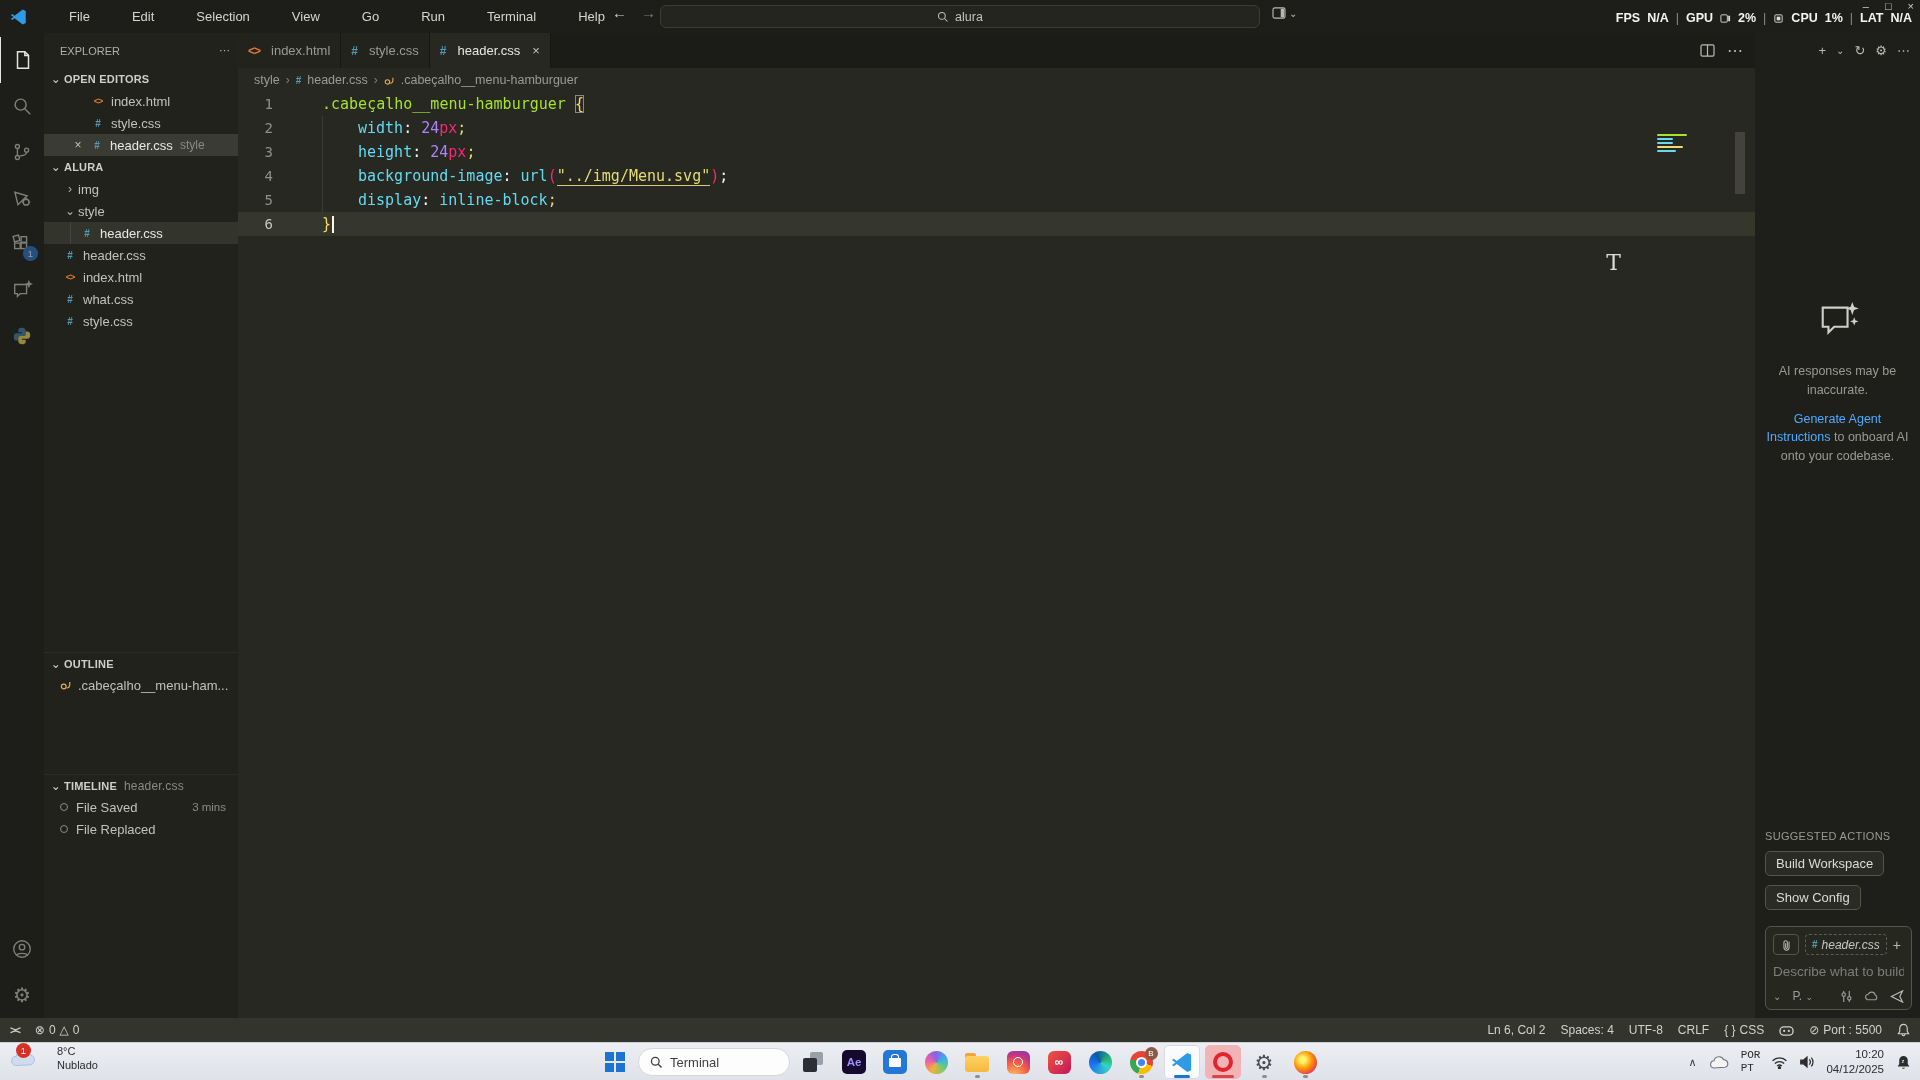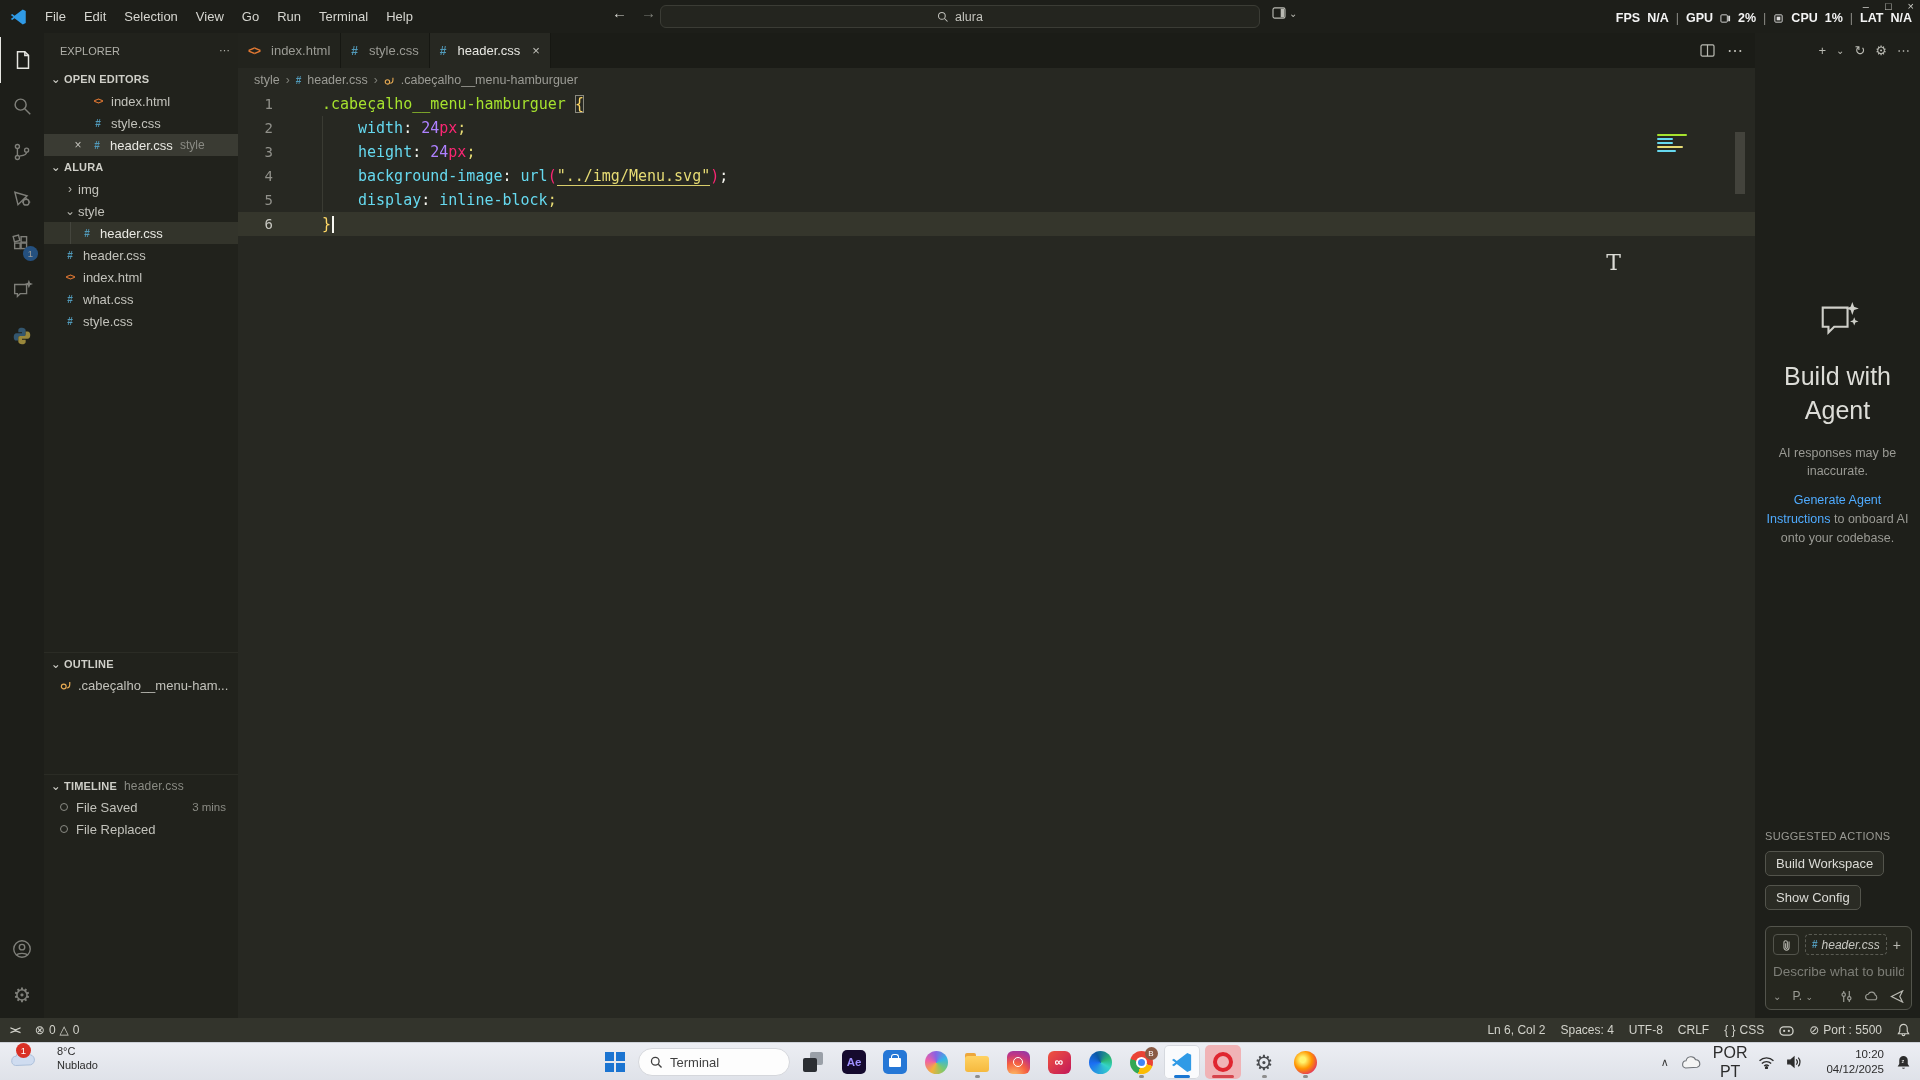--- a/index.html
+++ b/index.html
@@ -1,21 +1,21 @@
 <!DOCTYPE html>
 <html><head>
 <meta charset="utf-8">
 <style>
   * { margin:0; padding:0; box-sizing:border-box; }
   html,body { width:1920px; height:1080px; overflow:hidden; background:#272822;
     font-family:"Liberation Sans", sans-serif; -webkit-font-smoothing:antialiased; }
 
   
   .titlebar { position:absolute; top:0; left:0; right:0; height:33px; background:#1d1e19;
-    display:flex; align-items:center; color:#d6d6d0; font-size:13px; z-index:30; }
+    display:flex; align-items:center; color:#d6d6d0; font-size:13px; z-index:30;gap:24px; }
   .tb-logo { width:18px; height:18px; margin:0 8px 0 10px; }
   .menu-item { padding:0 9px; height:24px; line-height:24px; border-radius:5px; cursor:default; }
   .cmd-center { position:absolute; left:50%; transform:translateX(-50%); top:5px; width:600px; height:23px;
     background:#24251f; border:1px solid #3b3c35; border-radius:6px; display:flex; align-items:center;
     justify-content:center; gap:6px; color:#c3c3bd; font-size:12.5px; }
   .nav-arrows { position:absolute; left:calc(50% - 348px); top:4px; display:flex; gap:14px; font-size:15px; }
   .nav-fwd { color:#7e7f78; }
   .layout-btn { position:absolute; left:calc(50% + 312px); top:7px; display:flex; align-items:center; gap:3px; color:#b9b9b2; }
   .win-controls { position:absolute; right:6px; top:0; display:flex; gap:16px; font-size:11px; color:#cfcfc9; }
   .perf-overlay { position:absolute; right:8px; top:11px; display:flex; align-items:center; gap:7px;
@@ -131,22 +131,22 @@
   .slot .dot { position:absolute; bottom:1px; width:5px; height:3px; border-radius:2px; background:#8e8e8e; }
   .slot.on-blue { background:#fafbfd; box-shadow:0 0 0 1px #d6d9df inset; }
   .slot.on-blue .bar { position:absolute; bottom:1px; width:16px; height:3px; border-radius:2px; background:#1976d2; }
   .slot.on-red { background:#f0b3b6; }
   .slot.on-red .bar { position:absolute; bottom:1px; width:22px; height:3px; border-radius:2px; background:#d6454d; }
   .searchpill { width:152px; height:28px; margin-top:3px; background:#fdfdfd; border:1px solid #d5d7dc; border-radius:15px;
     display:flex; align-items:center; gap:7px; padding-left:11px; font-size:13px; color:#3f3f3f; cursor:text; }
   .startgrid { width:20px; height:20px; display:grid; grid-template-columns:9px 9px; grid-template-rows:9px 9px; gap:2px; }
   .startgrid i { background:#1b74d1; }
   .tray { position:absolute; right:8px; top:0; height:38px; display:flex; align-items:center; gap:11px; }
-  .lang { font-size:16px; text-align:center; line-height:1.2; color:#2c2c2c; cursor:pointer; }
-  .clockcol { font-size:11.5px; text-align:right; line-height:1.3; color:#2c2c2c; cursor:pointer;margin-left:13px; }
+  .lang { font-size:11px; text-align:left; line-height:1.2; color:#2c2c2c; cursor:pointer;font-family:Liberation Mono, monospace; }
+  .clockcol { font-size:11.5px; text-align:right; line-height:1.3; color:#2c2c2c; cursor:pointer; }
 
   .ico-folder { width:24px; height:19px; position:relative; }
   .ico-folder .b { position:absolute; inset:3px 0 0 0; background:linear-gradient(#ffd262,#f5b93e); border-radius:3px; }
   .ico-folder .t { position:absolute; top:0; left:0; width:11px; height:7px; background:#eda73c; border-radius:2px 2px 0 0; }
   .circ { border-radius:50%; }
 </style>
 </head>
 <body>
 
 <div class="titlebar">
@@ -450,21 +450,20 @@
       <span>⚙</span>
       <span>⋯</span>
     </div>
 
     <div class="empty">
       <svg width="46" height="42" viewBox="0 0 48 44">
         <path d="M8 8 h26 v20 h-14 l-6 6 v-6 h-6 Z" fill="none" stroke="#cfcfc9" stroke-width="2.2"></path>
         <path d="M39 2 l1.8 5 5 1.8 -5 1.8 -1.8 5 -1.8 -5 -5 -1.8 5 -1.8 Z" fill="#cfcfc9"></path>
         <path d="M41 18 l1.2 3.2 3.2 1.2 -3.2 1.2 -1.2 3.2 -1.2 -3.2 -3.2 -1.2 3.2 -1.2 Z" fill="#cfcfc9"></path>
       </svg>
-      <div class="big">Build with Agent</div>
       <div class="note">AI responses may be inaccurate.</div>
       <div class="note" style="margin-top:10px">
         <span class="link">Generate Agent Instructions</span><span> to onboard AI onto your codebase.</span>
       </div>
     </div>
 
     <div class="panel-bottom">
       <div class="sug-label">SUGGESTED ACTIONS</div>
       <div><span class="sug-btn">Build Workspace</span></div>
       <div><span class="sug-btn">Show Config</span></div>

